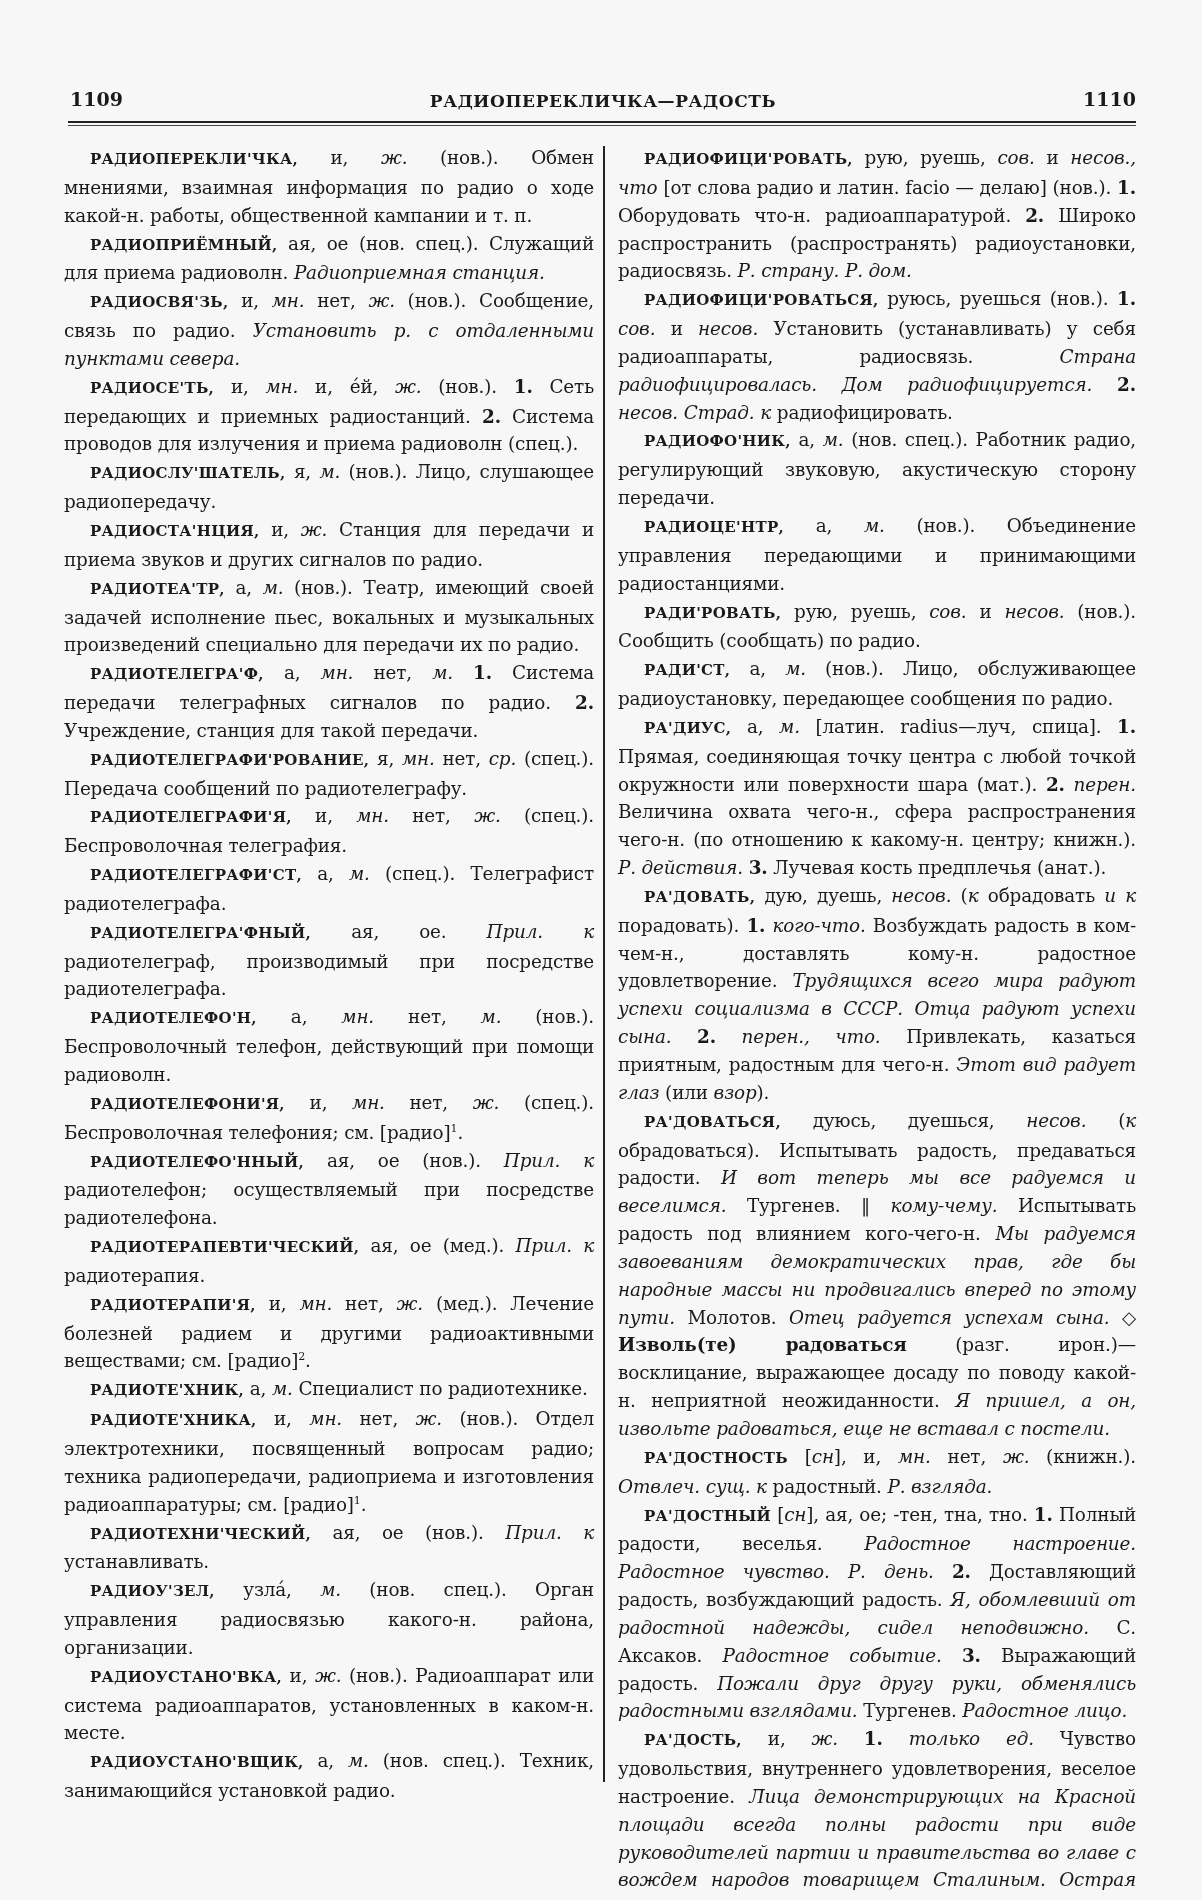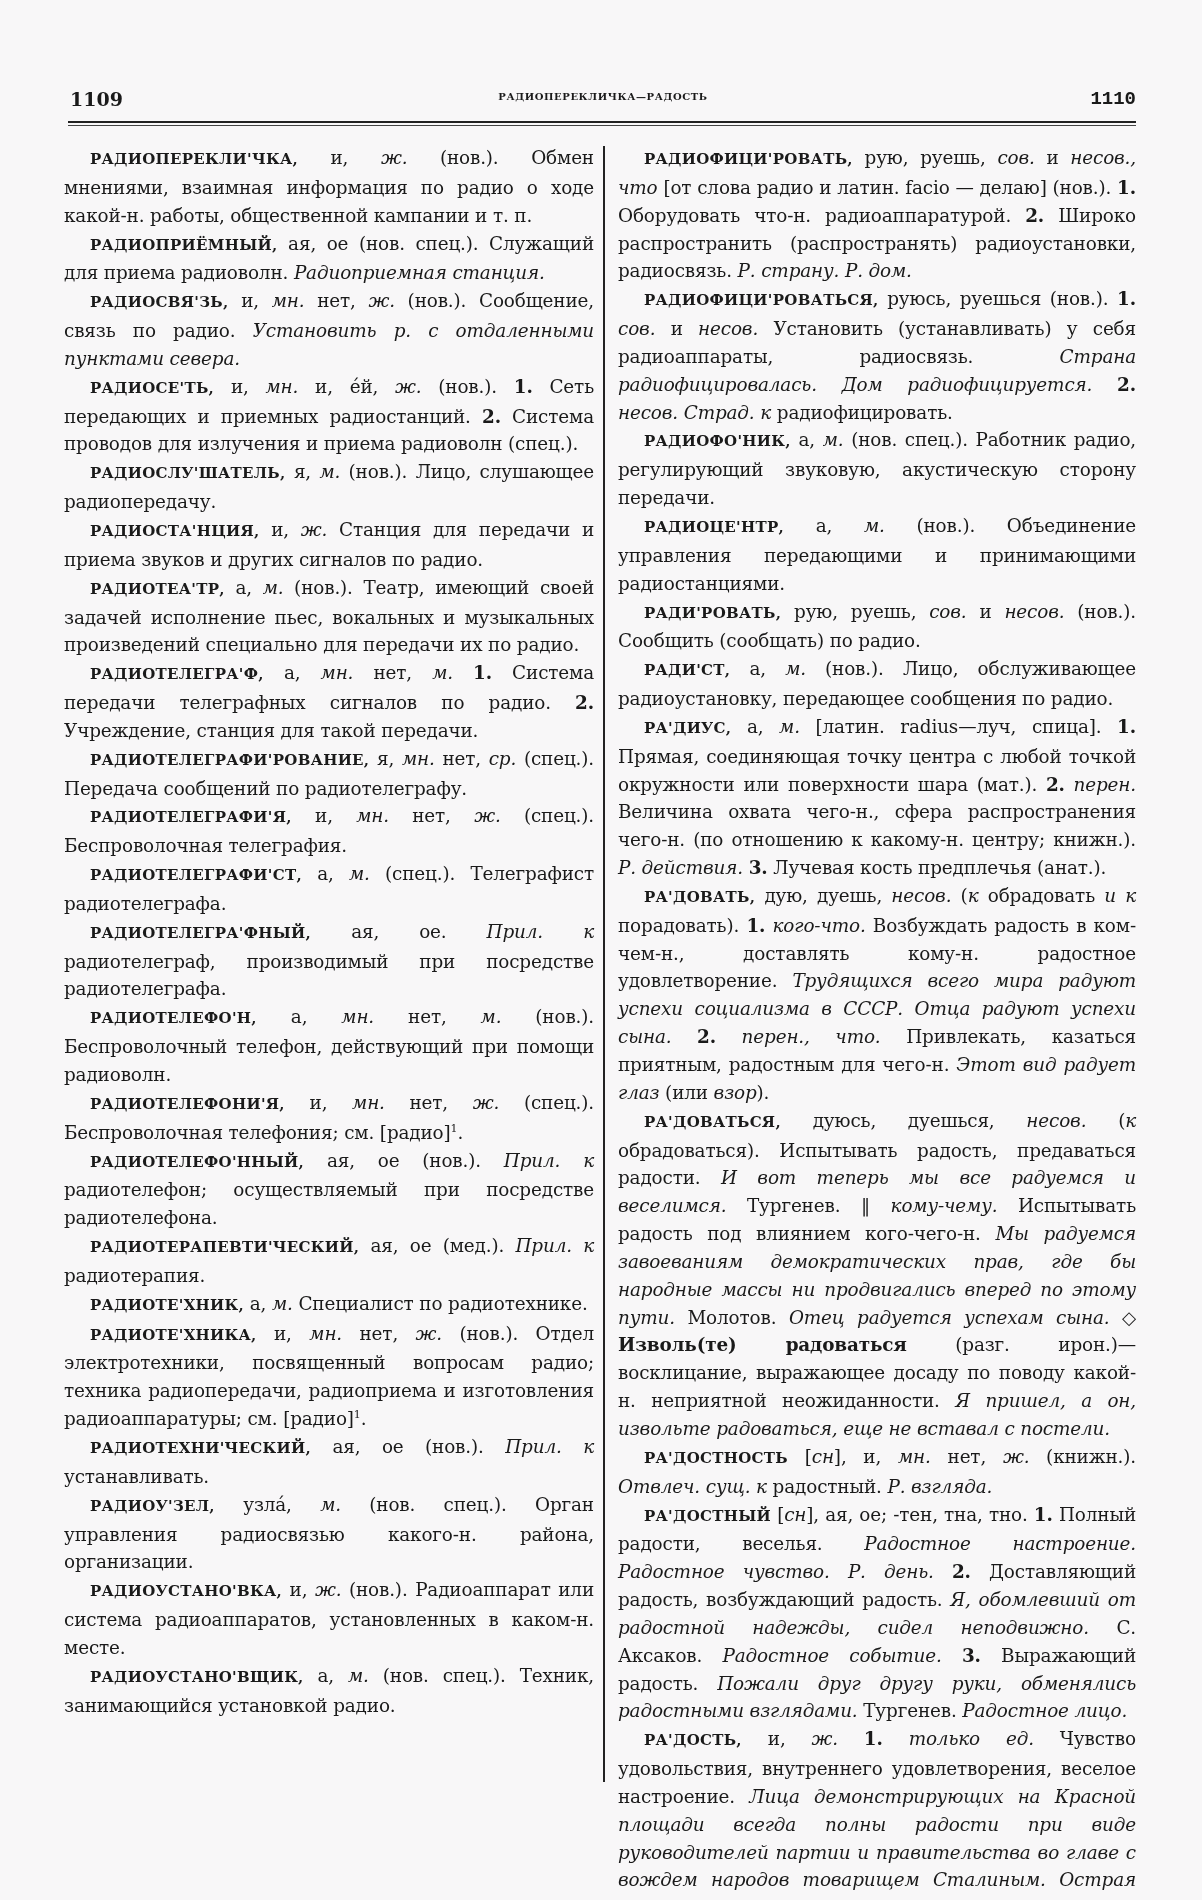--- a/index.html
+++ b/index.html
@@ -7,22 +7,22 @@
     width:1202px; height:1900px; overflow:hidden;
     background:#f8f7f8; color:#1a1a1a;
     font-family:"DejaVu Serif", "Liberation Serif", serif;
   }
   .page { position:relative; width:1202px; height:1900px; }
   .hdr {
     position:absolute; top:88px; left:70px; width:1066px; height:26px;
     font-family:"DejaVu Serif", serif; font-weight:bold;
   }
   .hdr .pl { position:absolute; left:0; top:0; font-size:19px; }
-  .hdr .pr { position:absolute; right:0; top:0; font-size:19px;font-family:Liberation Mono, monospace; }
-  .hdr .title { position:absolute; left:0; right:0; top:3px; text-align:center; font-size:10px; letter-spacing:0.6px; }
+  .hdr .pr { position:absolute; right:0; top:0; font-size:19px; }
+  .hdr .title { position:absolute; left:0; right:0; top:3px; text-align:center; font-size:17px; letter-spacing:0.6px; }
   .rule1 { position:absolute; left:68px; width:1068px; top:121px; height:2px; background:#222; }
   .rule2 { position:absolute; left:68px; width:1068px; top:125px; height:1px; background:#444; }
   .col {
     position:absolute; top:144px;
     font-size:18.4px; line-height:27.85px;
     text-align:justify; hyphens:manual;
     letter-spacing:-0.15px;
   }
   .col.left { left:64px; width:530px; }
   .col.right { left:618px; width:518px; }
@@ -55,20 +55,21 @@
       <p class="entry"><span class="hw">РАДИОТЕА'ТР,</span><span> а, </span><span class="i">м.</span><span> (нов.). Театр, имеющий своей задачей исполнение пьес, вокальных и музыкальных произведений специально для передачи их по радио.</span></p>
       <p class="entry"><span class="hw">РАДИОТЕЛЕГРА'Ф,</span><span> а, </span><span class="i">мн.</span><span> нет, </span><span class="i">м.</span><span> </span><span class="b">1.</span><span> Система передачи телеграфных сигналов по радио. </span><span class="b">2.</span><span> Учреждение, станция для такой передачи.</span></p>
       <p class="entry"><span class="hw">РАДИОТЕЛЕГРАФИ'РОВАНИЕ,</span><span> я, </span><span class="i">мн.</span><span> нет, </span><span class="i">ср.</span><span> (спец.). Передача сообщений по радиотелеграфу.</span></p>
       <p class="entry"><span class="hw">РАДИОТЕЛЕГРАФИ'Я,</span><span> и, </span><span class="i">мн.</span><span> нет, </span><span class="i">ж.</span><span> (спец.). Беспроволочная телеграфия.</span></p>
       <p class="entry"><span class="hw">РАДИОТЕЛЕГРАФИ'СТ,</span><span> а, </span><span class="i">м.</span><span> (спец.). Телеграфист радиотелеграфа.</span></p>
       <p class="entry"><span class="hw">РАДИОТЕЛЕГРА'ФНЫЙ,</span><span> ая, ое. </span><span class="i">Прил. к</span><span> радиотелеграф, производимый при посредстве радиотелеграфа.</span></p>
       <p class="entry"><span class="hw">РАДИОТЕЛЕФО'Н,</span><span> а, </span><span class="i">мн.</span><span> нет, </span><span class="i">м.</span><span> (нов.). Беспроволочный телефон, действующий при помощи радиоволн.</span></p>
       <p class="entry"><span class="hw">РАДИОТЕЛЕФОНИ'Я,</span><span> и, </span><span class="i">мн.</span><span> нет, </span><span class="i">ж.</span><span> (спец.). Беспроволочная телефония; см. [радио]</span><sup>1</sup><span>.</span></p>
       <p class="entry"><span class="hw">РАДИОТЕЛЕФО'ННЫЙ,</span><span> ая, ое (нов.). </span><span class="i">Прил. к</span><span> радиотелефон; осуществляемый при посредстве радиотелефона.</span></p>
       <p class="entry"><span class="hw">РАДИОТЕРАПЕВТИ'ЧЕСКИЙ,</span><span> ая, ое (мед.). </span><span class="i">Прил. к</span><span> радиотерапия.</span></p>
+      <p class="entry"><span class="hw">РАДИОТЕРАПИ'Я,</span><span> и, </span><span class="i">мн.</span><span> нет, </span><span class="i">ж.</span><span> (мед.). Лечение болезней радием и другими радиоактивными веществами; см. [радио]</span><sup>2</sup><span>.</span></p>
       <p class="entry"><span class="hw">РАДИОТЕ'ХНИК,</span><span> а, </span><span class="i">м.</span><span> Специалист по радиотехнике.</span></p>
       <p class="entry"><span class="hw">РАДИОТЕ'ХНИКА,</span><span> и, </span><span class="i">мн.</span><span> нет, </span><span class="i">ж.</span><span> (нов.). Отдел электротехники, посвященный вопросам радио; техника радиопередачи, радиоприема и изготовления радиоаппаратуры; см. [радио]</span><sup>1</sup><span>.</span></p>
       <p class="entry"><span class="hw">РАДИОТЕХНИ'ЧЕСКИЙ,</span><span> ая, ое (нов.). </span><span class="i">Прил. к</span><span> устанавливать.</span></p>
       <p class="entry"><span class="hw">РАДИОУ'ЗЕЛ,</span><span> узла́, </span><span class="i">м.</span><span> (нов. спец.). Орган управления радиосвязью какого-н. района, организации.</span></p>
       <p class="entry"><span class="hw">РАДИОУСТАНО'ВКА,</span><span> и, </span><span class="i">ж.</span><span> (нов.). Радиоаппарат или система радиоаппаратов, установленных в каком-н. месте.</span></p>
       <p class="entry"><span class="hw">РАДИОУСТАНО'ВЩИК,</span><span> а, </span><span class="i">м.</span><span> (нов. спец.). Техник, занимающийся установкой радио.</span></p>
     </div>
   <div class="divider"></div>
   <div class="col right" id="col-right">
       <p class="entry"><span class="hw">РАДИОФИЦИ'РОВАТЬ,</span><span> рую, руешь, </span><span class="i">сов.</span><span> и </span><span class="i">несов., что</span><span> [от слова радио и латин. facio — делаю] (нов.). </span><span class="b">1.</span><span> Оборудовать что-н. радиоаппаратурой. </span><span class="b">2.</span><span> Широко распространить (распространять) радиоустановки, радиосвязь. </span><span class="i">Р. страну. Р. дом.</span></p>

